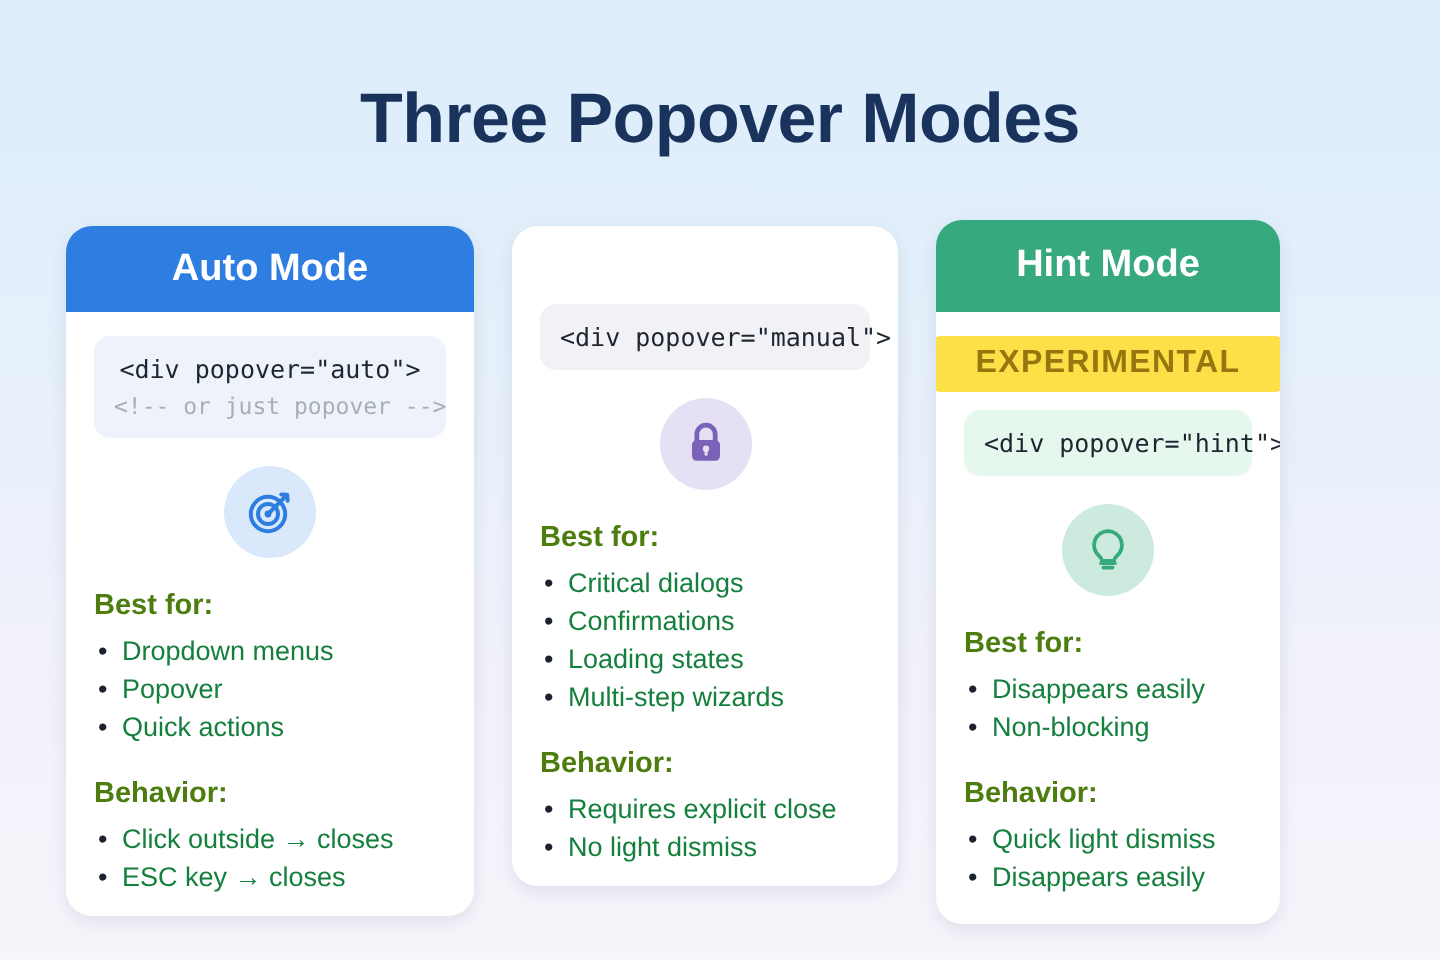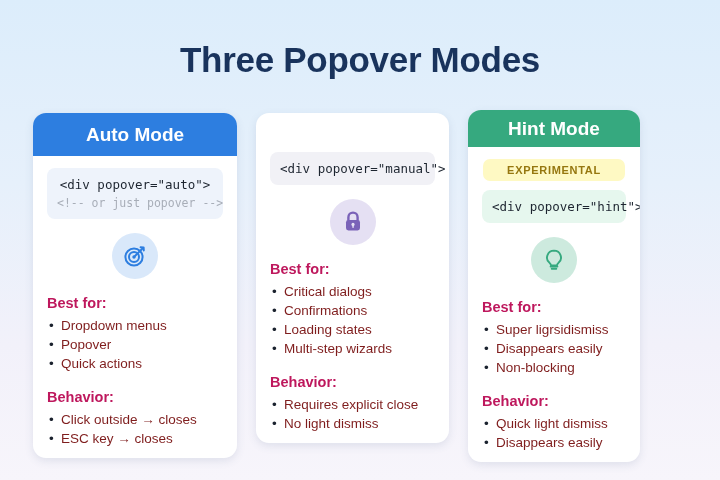--- a/index.html
+++ b/index.html
@@ -60,23 +60,23 @@
 
   .card-body {
     flex: 1;
     padding: 12px 14px 10px 14px;
     display: flex;
     flex-direction: column;
   }
 
   .badge {
     align-self: center;
-    background: #fef9c3;
+    background: #fde047;
     color: #96770f;
-    font-size: 11px;
+    font-size: 16px;
     font-weight: bold;
     letter-spacing: 0.7px;
     padding: 5px 24px;
     border-radius: 7px;
     margin-bottom: 9px;
   }
 
   .code-block {
     border-radius: 8px;
     padding: 9px 10px;
@@ -111,32 +111,32 @@
     align-items: center;
     justify-content: center;
   }
   .circ-blue  { background: #d9e8fa; }
   .circ-purp  { background: #e5e0f3; }
   .circ-green { background: #cdeade; }
 
   .section-title {
     font-size: 14.5px;
     font-weight: bold;
-    color: #be185d;
+    color: #4d7c0f;
     margin-top: 16px;
     margin-bottom: 5px;
   }
   .bullets {
     list-style: none;
     margin: 0;
     padding: 0;
   }
   .bullets li {
     font-size: 13.5px;
-    color: #7f1d1d;
+    color: #15803d;
     line-height: 19px;
     padding-left: 14px;
     position: relative;
     white-space: nowrap;
   }
   .bullets li::before {
     content: "\2022";
     position: absolute;
     left: 2px;
     color: #1b222e;
@@ -229,21 +229,20 @@
         <div class="icon-circle circ-green">
           <svg width="26" height="26" viewBox="0 0 26 26" aria-hidden="true">
             <path d="M13 3.6 a7 7 0 0 0 -4.3 12.5 c0.8 0.7 1.2 1.4 1.3 2.3 h6 c0.1 -0.9 0.5 -1.6 1.3 -2.3 A7 7 0 0 0 13 3.6 z" fill="none" stroke="#36a97f" stroke-width="1.9" stroke-linejoin="round"></path>
             <path d="M9.6 19.6 h6.8" stroke="#36a97f" stroke-width="1.9" stroke-linecap="round"></path>
             <path d="M10.7 21.8 h4.6" stroke="#36a97f" stroke-width="1.9" stroke-linecap="round"></path>
           </svg>
         </div>
       </div>
       <div class="section-title">Best for:</div>
       <ul class="bullets">
-        <li>Super ligrsidismiss</li>
         <li>Disappears easily</li>
         <li>Non-blocking</li>
       </ul>
       <div class="section-title">Behavior:</div>
       <ul class="bullets">
         <li>Quick light dismiss</li>
         <li>Disappears easily</li>
       </ul>
     </div>
   </div>

